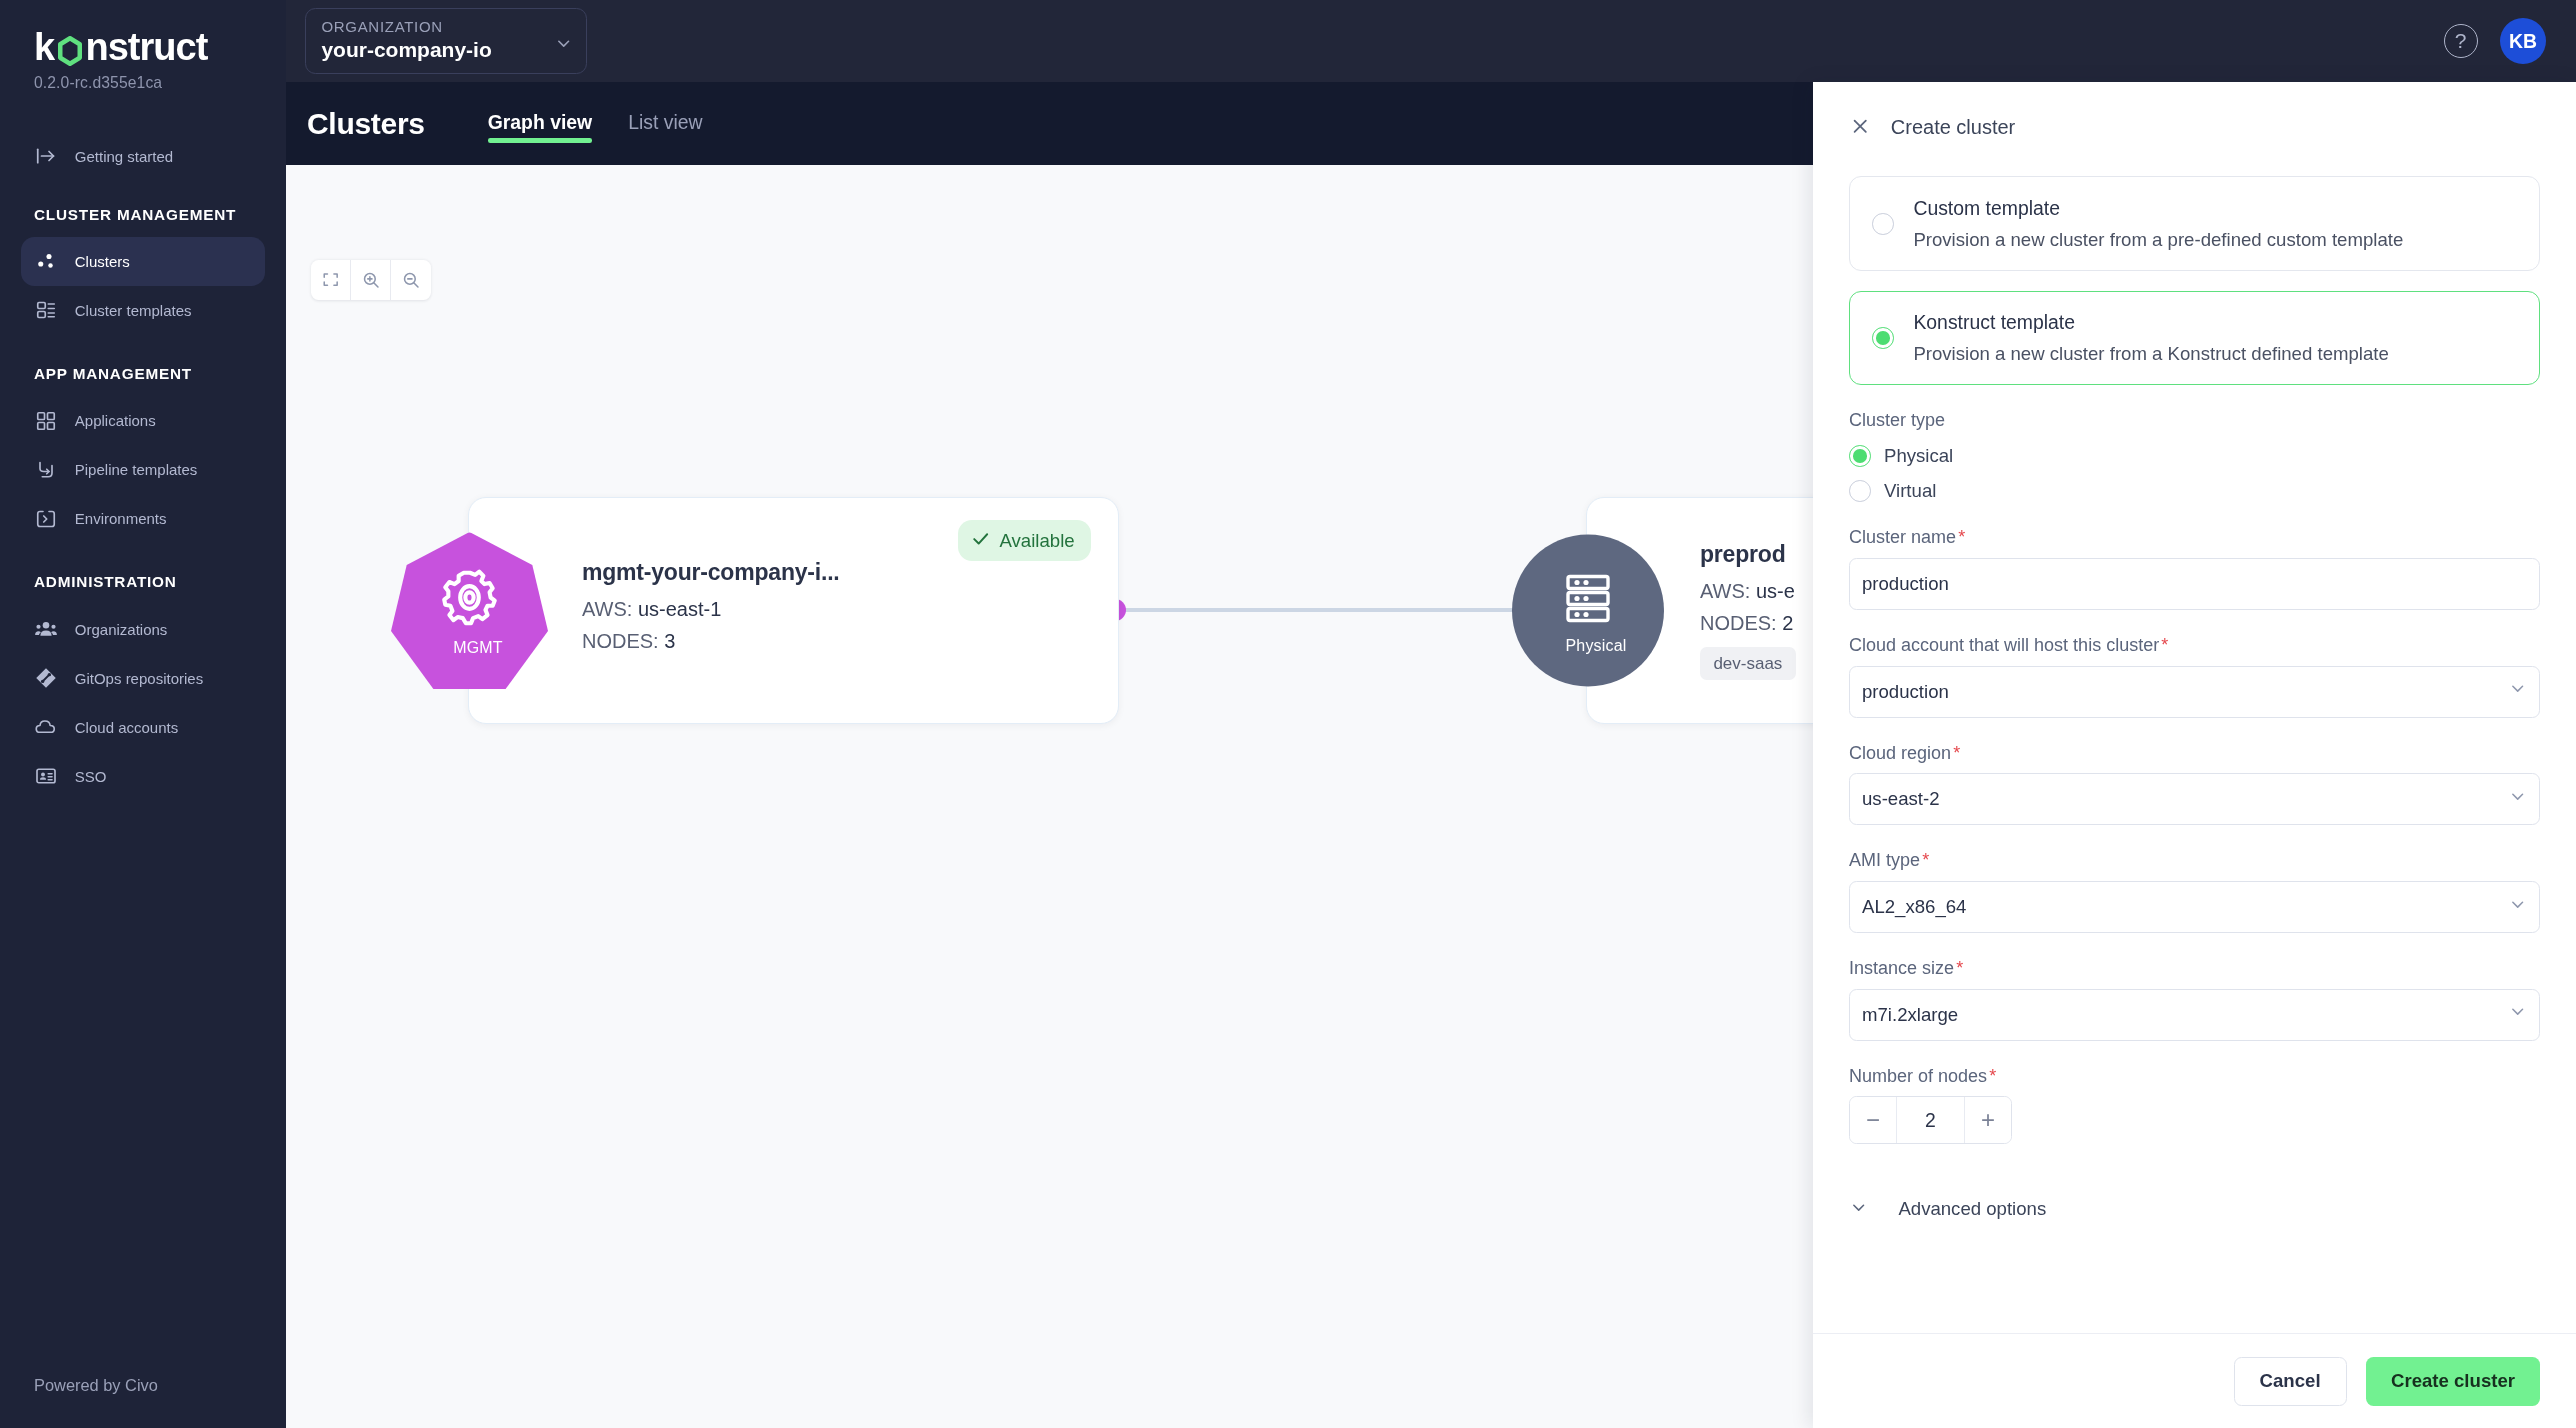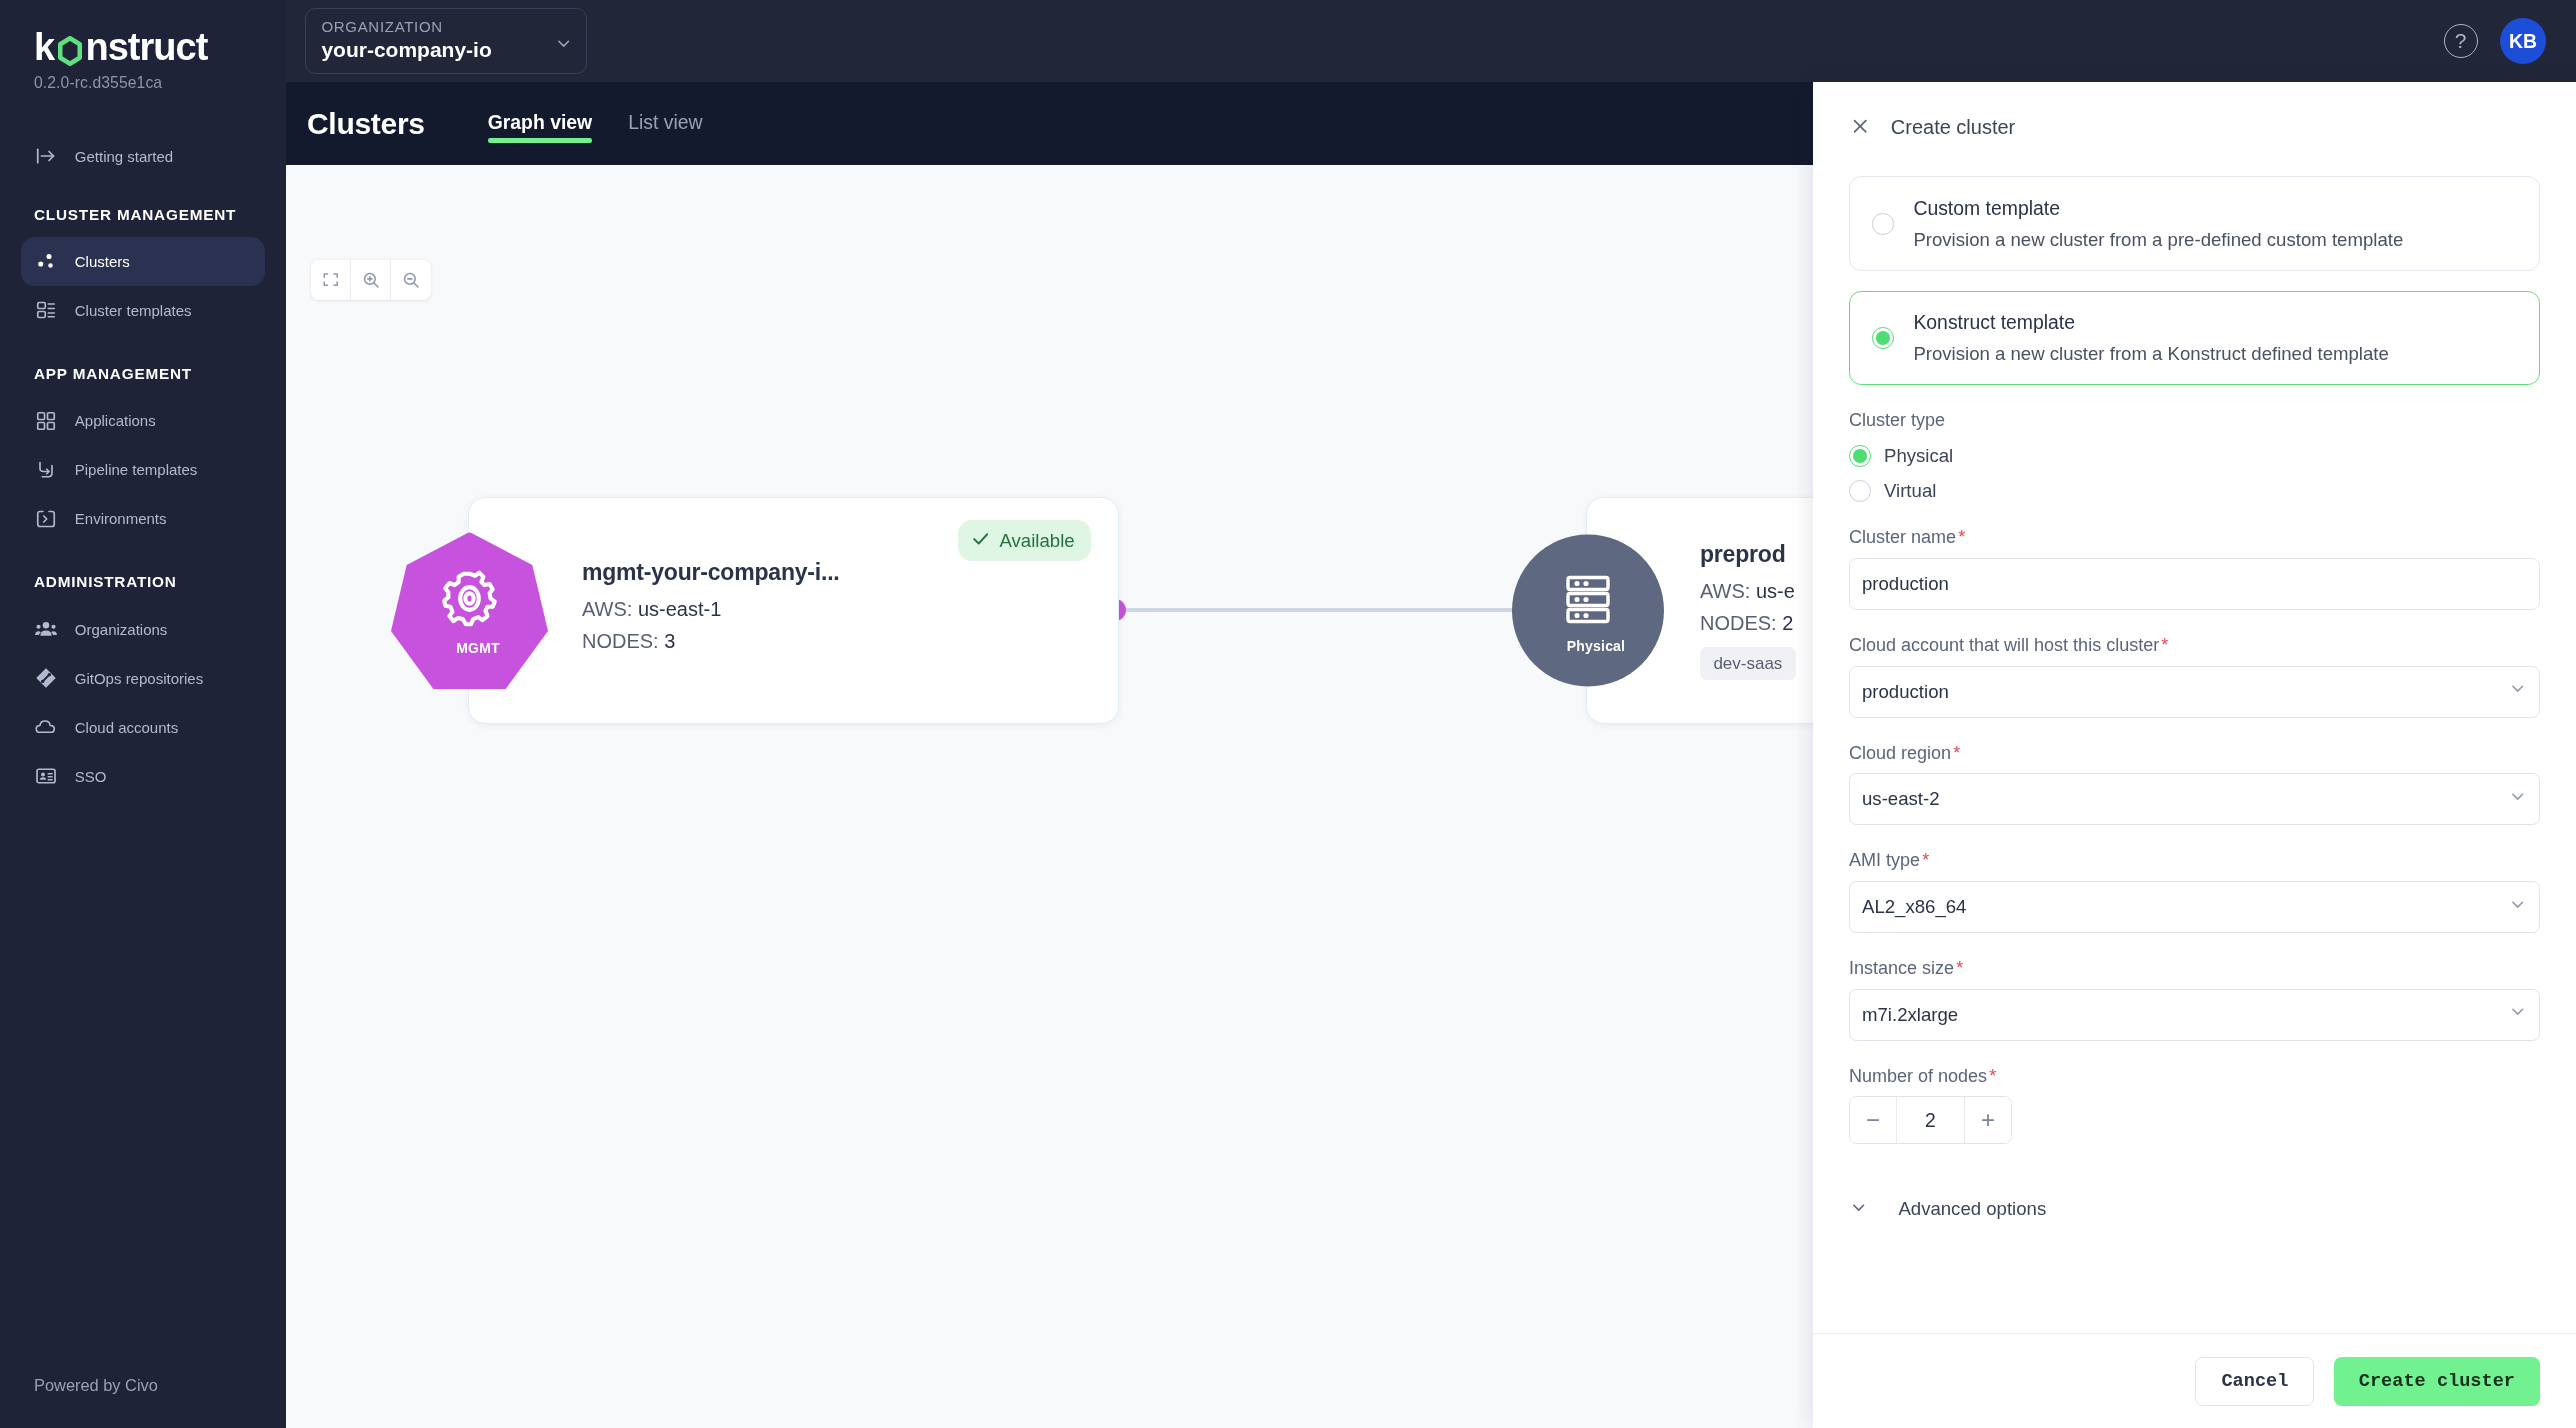--- a/index.html
+++ b/index.html
@@ -126,21 +126,21 @@
     width: 157px; height: 157px; background: #c752dd;
     clip-path: polygon(50% 0%, 90% 21%, 100% 63%, 73% 100%, 27% 100%, 0% 63%, 10% 21%);
     display: flex; flex-direction: column; align-items: center; justify-content: center;
     gap: 4.5px;
   }
   .circ {
     width: 152px; height: 152px; border-radius: 50%; background: #5e6880;
     display: flex; flex-direction: column; align-items: center; justify-content: center;
     gap: 3px;
   }
-  .badge-label { font-size: 14px; font-weight: 700; letter-spacing: 0.2px; margin-left: 17px; }
+  .badge-label { font-size: 16px; font-weight: 400; letter-spacing: 0.2px; margin-left: 17px; }
   .node-body { padding-left: 113px; flex: 1 1 auto; }
   .node-name {
     font-size: 23px; font-weight: 700; color: #2b3349; margin-bottom: 12px;
     letter-spacing: -0.2px; white-space: nowrap; overflow: hidden;
   }
   .node-meta { font-size: 20px; color: #585f73; margin-bottom: 9px; }
   .node-meta b { color: #2b3349; font-weight: 400; }
   .env-chip {
     display: inline-block; background: #f0f1f4; color: #585f73;
     font-size: 17px; border-radius: 6.7px; padding: 6.7px 13.4px; margin-top: 3px;
@@ -228,21 +228,20 @@
   .adv-label { font-size: 18.6px; color: #3b4459; }
   .drawer-foot {
     border-top: 1.2px solid #eceef4; padding: 22.4px 36px;
     display: flex; justify-content: flex-end; align-items: center; gap: 19.4px;
     flex: 0 0 auto;
   }
   .btn {
     height: 49px; border-radius: 7.5px; font-size: 18.6px; font-weight: 700;
     display: flex; align-items: center; justify-content: center; cursor: pointer;
     padding: 0 25px;
-    font-family: Liberation Mono, monospace;
   }
   .btn-secondary { border: 1.2px solid #dfe3ec; background: #fff; color: #2b3349; }
   .btn-primary { background: #72f191; color: #17301f; }
 </style>
 </head>
 <body>
 
 <div id="app">
 
   <aside class="sidebar">

